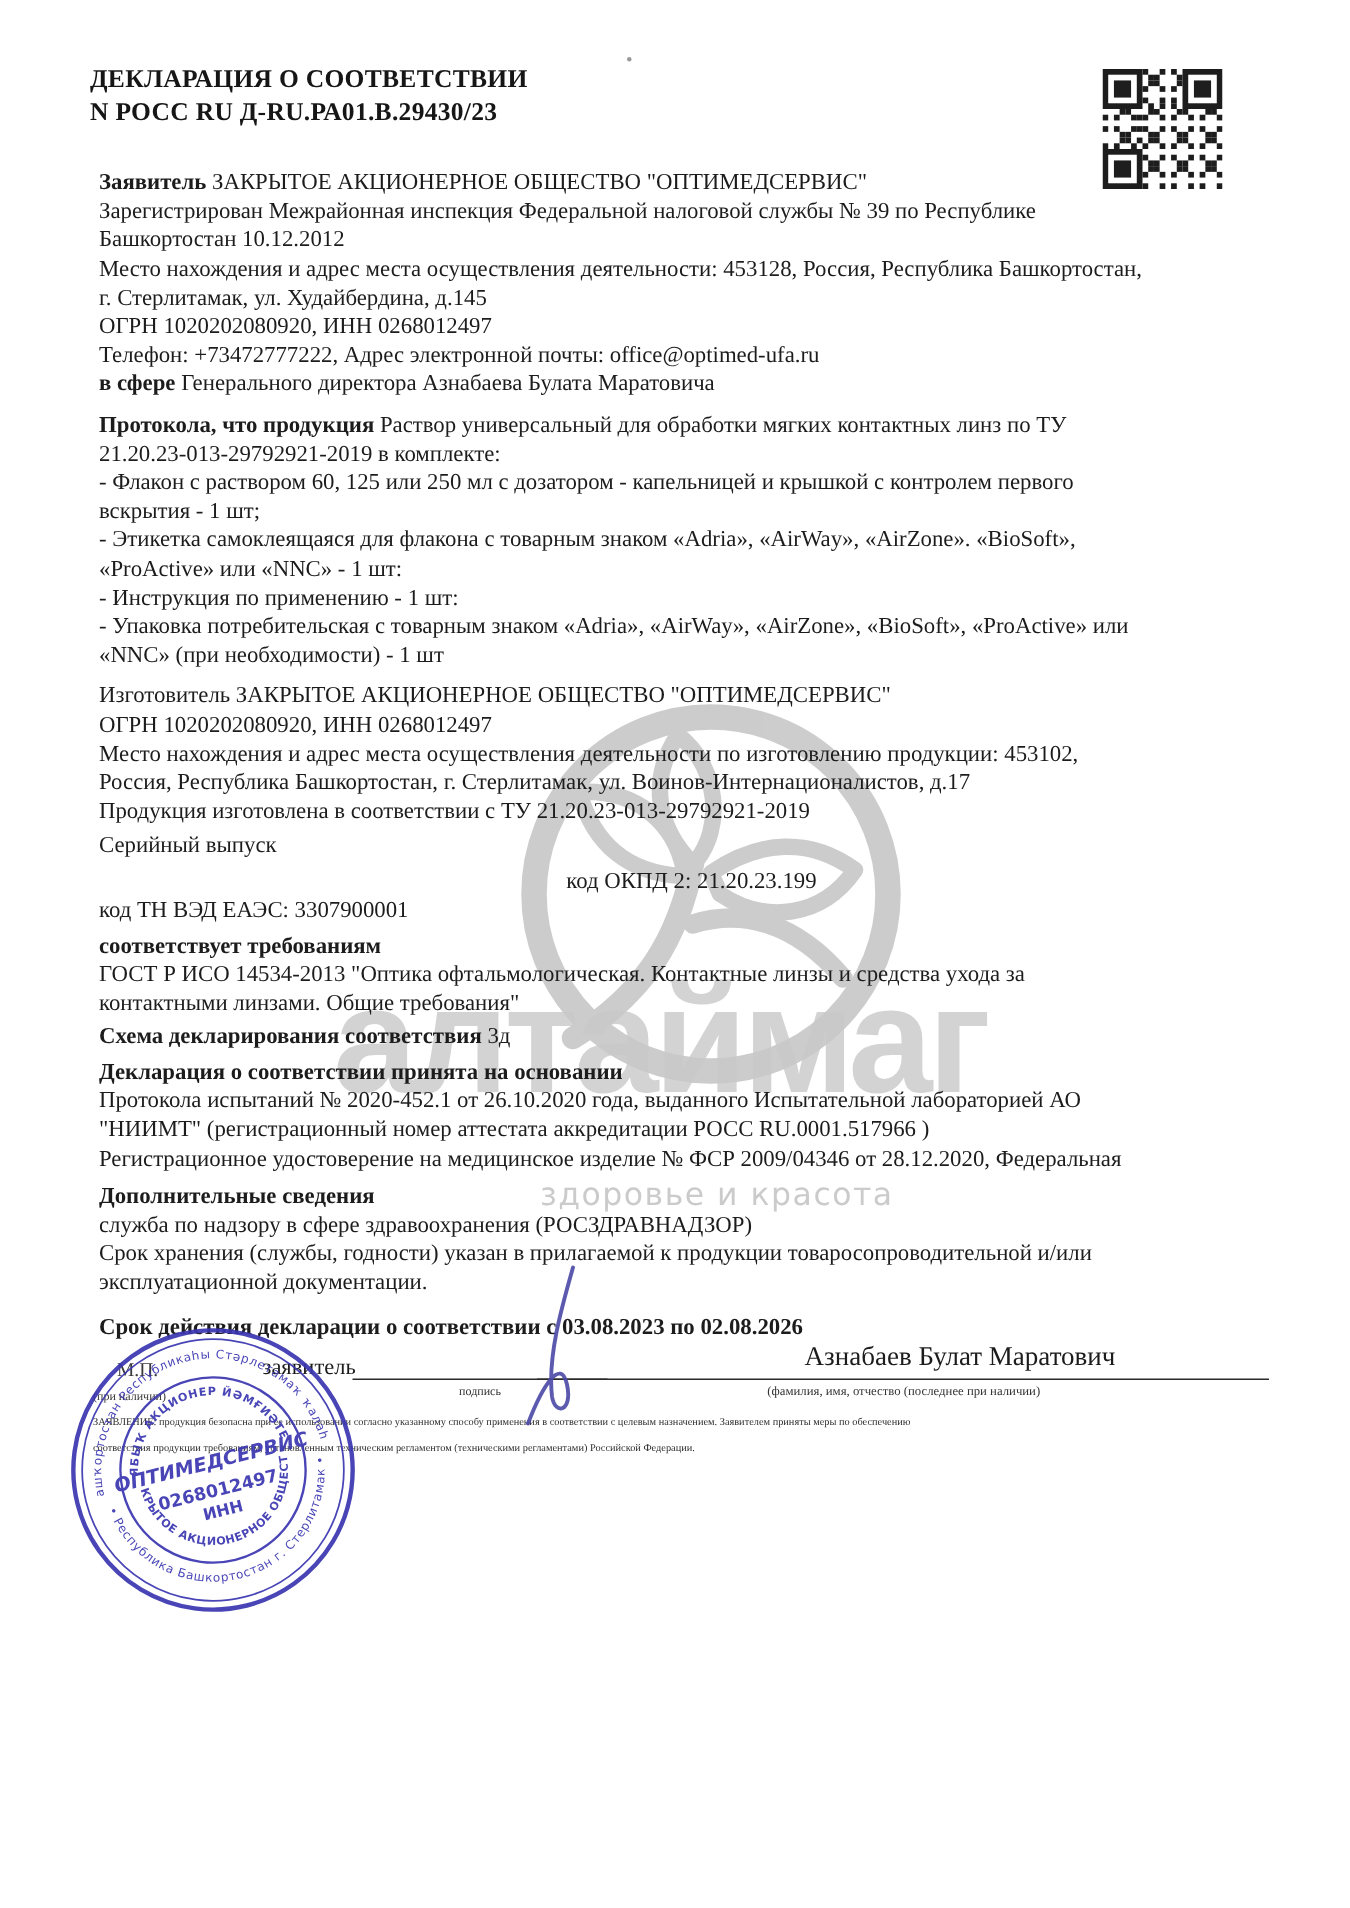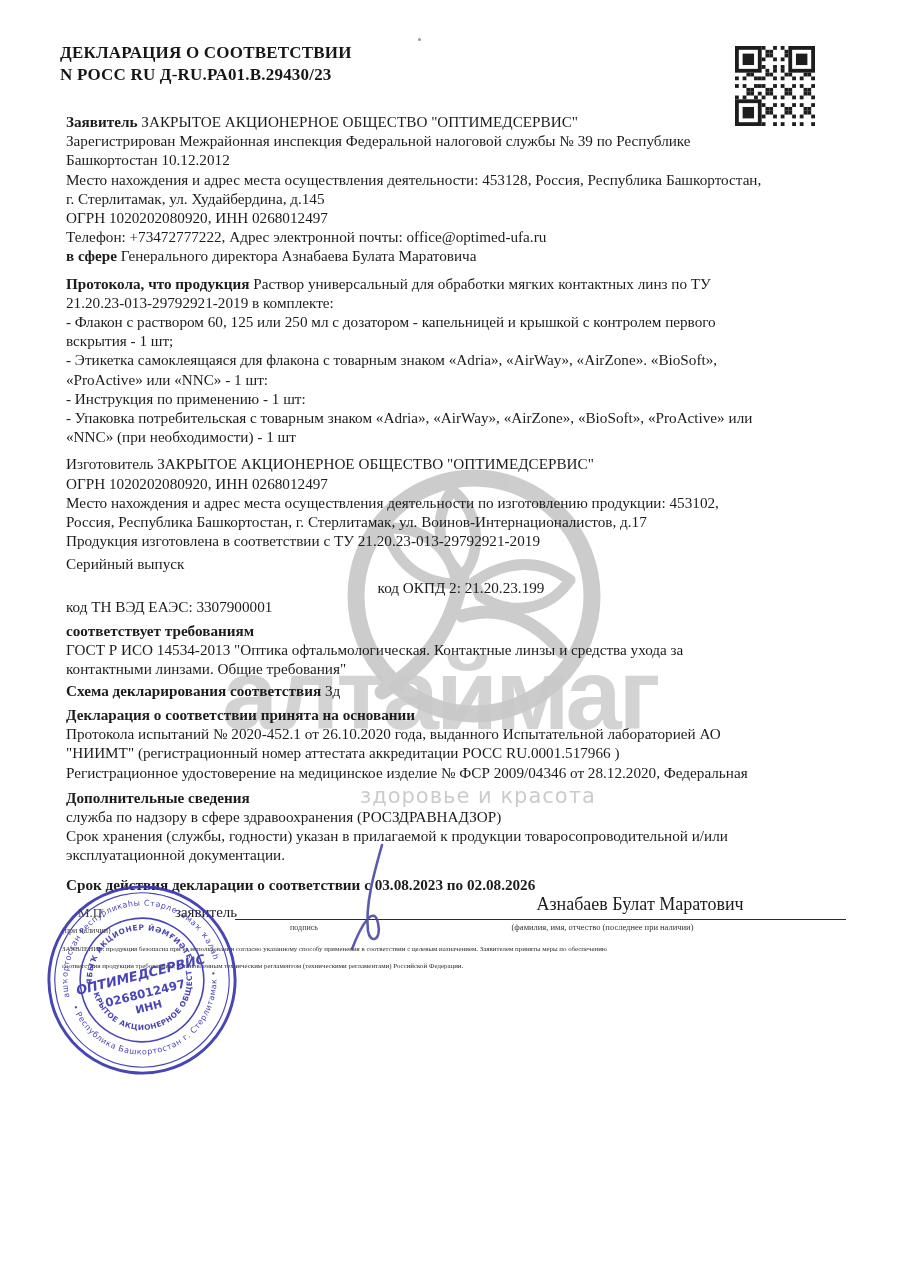--- a/index.html
+++ b/index.html
@@ -37,21 +37,21 @@
     font-size:15.2px;line-height:19.2px;z-index:2;
   }
   .doc-line{white-space:nowrap;}
   .doc-line b{font-weight:bold;}
   
   .sig-el{position:absolute;z-index:2;}
   .mp-label{left:78px;top:905px;font-size:13px;color:#3a3a3a;z-index:2;}
   .mp-note{left:62px;top:926px;font-size:8px;color:#3a3a3a;z-index:2;}
   .applicant-label{left:175px;top:904px;font-size:15px;}
   .sign-line{left:235px;top:898px;width:170px;height:21px;border-bottom:1.6px solid #2b2b2b;}
-  .sign-caption{left:219px;top:923px;width:170px;text-align:center;font-size:8px;color:#333;}
+  .sign-caption{left:235px;top:923px;width:170px;text-align:center;font-size:8px;color:#333;}
   .fio-name{left:430px;top:894px;width:420px;text-align:center;font-size:18px;}
   .fio-line{left:358px;top:898px;width:488px;height:21px;border-bottom:1.6px solid #2b2b2b;}
   .fio-caption{left:430px;top:922px;width:345px;text-align:center;font-size:8.5px;color:#333;}
   .statement{
     left:62px;top:941px;width:792px;font-size:6.9px;line-height:16.5px;
     color:#2e2e2e;font-family:"Liberation Serif","DejaVu Serif",serif;
   }
   .hand-sign{left:338px;top:841px;z-index:2;}
   .stamp{position:absolute;left:44px;top:882px;width:196px;height:196px;z-index:3;
          transform:rotate(-14deg);opacity:.92;}

